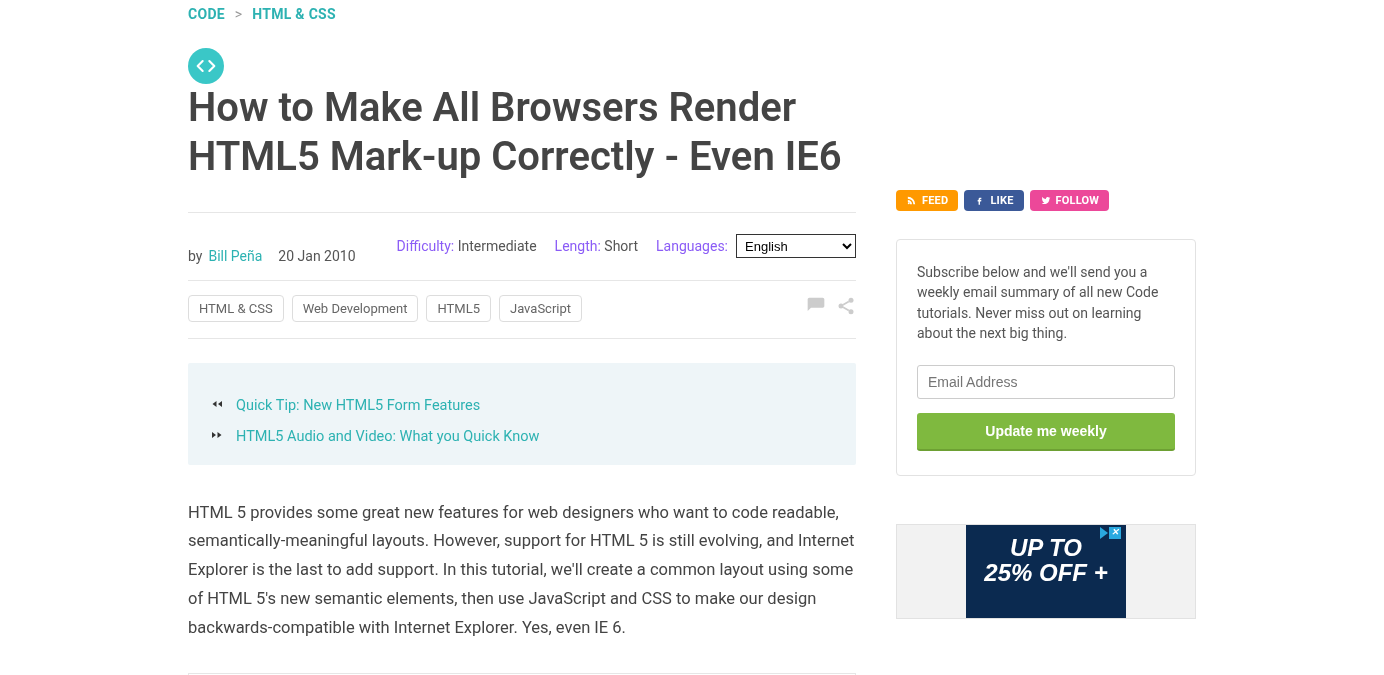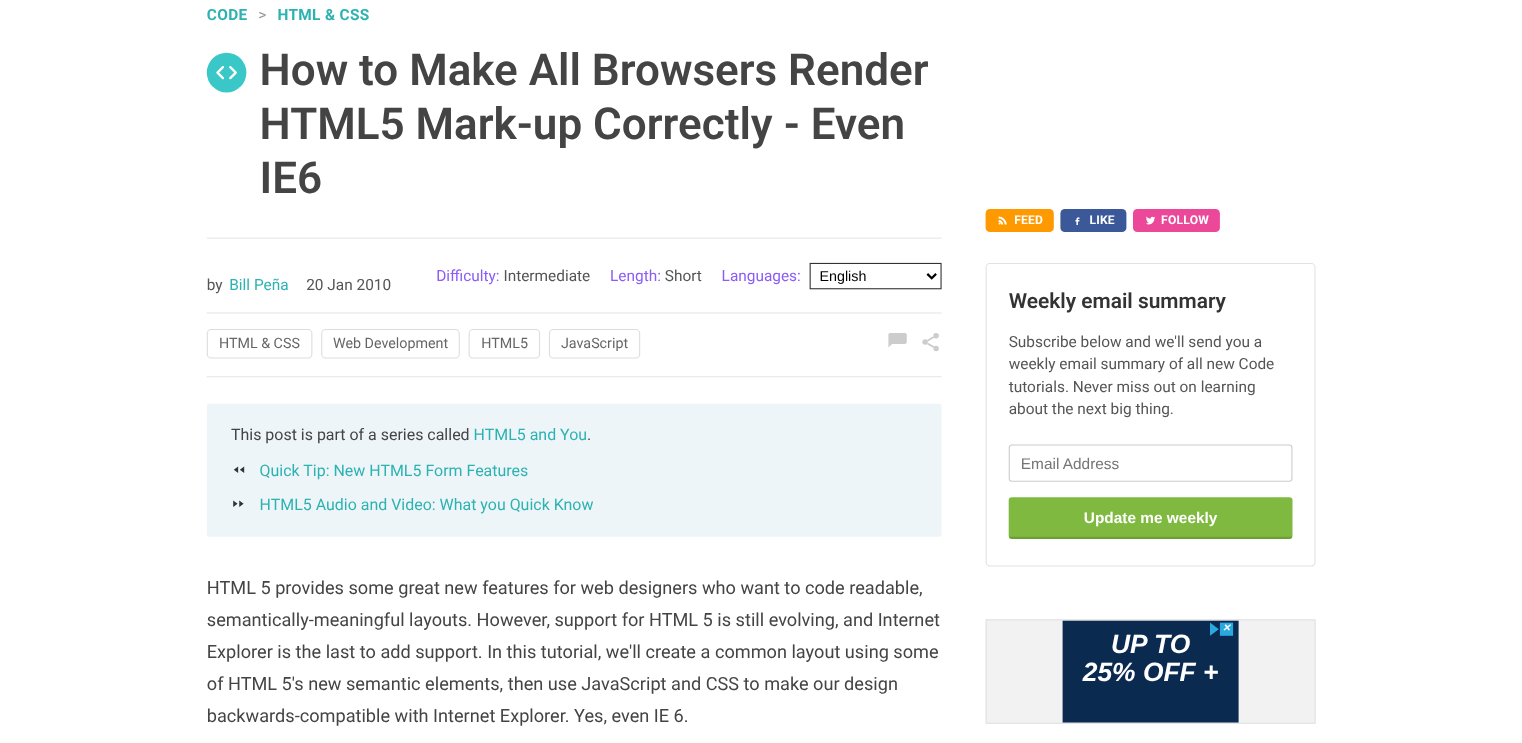--- a/index.html
+++ b/index.html
@@ -28,21 +28,21 @@
     font-size: 14px;
     font-weight: 700;
     color: #2db2b2;
     margin-top: 6px;
     margin-bottom: 18px;
     letter-spacing: 0.3px;
   }
   .breadcrumb a { color: #2db2b2; text-decoration: none; }
   .breadcrumb .sep { color: #999; margin: 0 6px; font-weight: 400; }
 
-  .title-row { display: flex; align-items: flex-start; }
+  .title-row { display: flex; align-items: flex-start; flex-direction: column; }
   .topic-icon {
     width: 36px; height: 36px; border-radius: 50%;
     background: #3ac7c7; display: flex; align-items: center; justify-content: center;
     margin-right: 12px; margin-top: 8px; flex-shrink: 0;
   }
   h1.title {
     font-size: 40px; font-weight: 600; color: #444; line-height: 1.22;
   }
 
   hr.sep-line { border: none; border-top: 1px solid #e6e6e6; margin: 30px 0 16px; }
@@ -207,23 +207,20 @@
               <circle cx="18" cy="19" r="3"></circle>
               <path d="M8.6 13.5l6.8 4M15.4 6.5l-6.8 4" stroke="#ccc" stroke-width="2"></path>
             </svg>
         </span>
       </div>
     </div>
 
     <hr class="sep-line2">
 
     <div class="series-box">
-      <div class="intro">
-        <span>This post is part of a series called </span><a href="#" class="series-name">HTML5 and You</a><span>.</span>
-      </div>
       <div class="series-item">
         <span class="arrow">
           <svg width="14" height="12" viewBox="0 0 24 24" fill="#333">
               <path d="M11 18l-8-6 8-6v12zM22 18l-8-6 8-6v12z"></path>
             </svg>
         </span>
         <a href="#">Quick Tip: New HTML5 Form Features</a>
       </div>
       <div class="series-item">
         <span class="arrow">
@@ -259,21 +256,20 @@
       </a>
       <a href="#" class="btn-pill btn-follow">
         <svg width="11" height="11" viewBox="0 0 24 24" fill="#fff">
             <path d="M22 5.8c-.7.3-1.5.6-2.3.7.8-.5 1.5-1.3 1.8-2.2-.8.5-1.7.8-2.6 1-1.5-1.6-4.1-1.3-5.3.6-.5.8-.7 1.8-.5 2.7-3.3-.2-6.3-1.8-8.2-4.5-1.1 1.9-.5 4.2 1.3 5.4-.7 0-1.3-.2-1.9-.5 0 2 1.4 3.7 3.3 4.1-.6.2-1.3.2-1.9.1.5 1.7 2.1 2.8 3.9 2.9-1.7 1.4-3.9 2-6.1 1.7 7.4 4.7 17 .1 17-9.2 0-.1 0-.3 0-.4.8-.6 1.5-1.3 2-2.1z"></path>
           </svg>
         <span>FOLLOW</span>
       </a>
     </div>
 
     <div class="email-card">
-      <h3>Weekly email summary</h3>
       <p class="desc">Subscribe below and we'll send you a weekly email summary of all new Code tutorials. Never miss out on learning about the next big thing.</p>
       <input type="text" placeholder="Email Address" style="">
       <button class="submit">Update me weekly</button>
     </div>
 
     <div class="ad-box">
       <div class="ad-inner">
         <div class="ad-close">
           <div class="tri"></div>
             <div class="x">✕</div>

